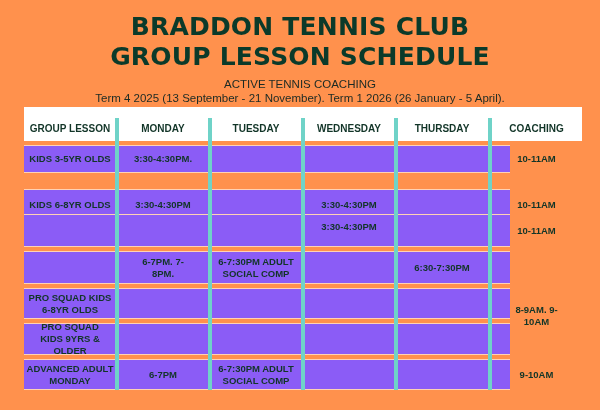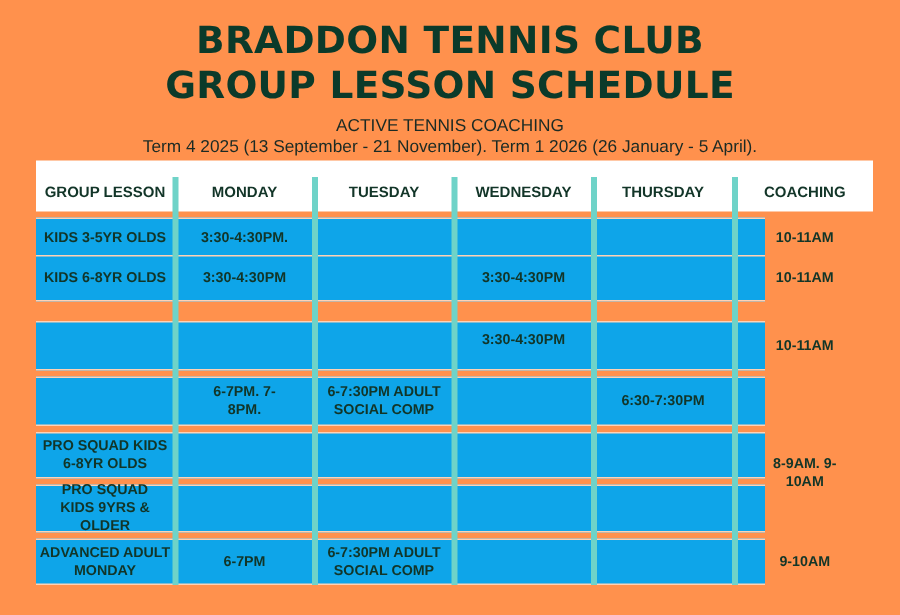--- a/index.html
+++ b/index.html
@@ -29,21 +29,21 @@
     position:absolute; left:24px; top:107px; width:558px; height:283px;padding-left:16px;
   }
   .hdr {
     position:absolute; left:0; top:0; width:558px; height:34px; background:#fff;
   }
   .hcell {
     position:absolute; top:16px; font-size:10px; font-weight:bold; color:#123528;
     text-align:center;
   }
   .row {
-    position:absolute; left:0; width:486px; background:#0ea5e9;
+    position:absolute; left:0; width:486px; background:#8b5cf6;
     border-top:1px solid #ffd2b5; border-bottom:1px solid #ffd2b5;
     box-sizing:border-box;
   }
   .cell {
     position:absolute; top:0; height:100%;
     display:flex; align-items:center; justify-content:center;
     text-align:center; font-size:9.5px; font-weight:bold; color:#123528;
     line-height:12px;
   }
   .cell.top { align-items:flex-start; padding-top:6px; box-sizing:border-box; }
@@ -71,21 +71,21 @@
 
   <div class="row" style="top:38px;height:28px;">
     <div class="cell" style="left:0;width:92px;">KIDS 3-5YR OLDS</div>
     <div class="cell" style="left:94px;width:90px;">3:30-4:30PM.</div>
     <div class="cell" style="left:187px;width:90px;"></div>
     <div class="cell" style="left:280px;width:90px;"></div>
     <div class="cell" style="left:373px;width:90px;"></div>
     <div class="cell" style="left:467px;width:91px;">10-11AM</div>
   </div>
 
-  <div class="row" style="top:63px;height:31px;">
+  <div class="row" style="top:82px;height:31px;">
     <div class="cell" style="left:0;width:92px;">KIDS 6-8YR OLDS</div>
     <div class="cell" style="left:94px;width:90px;">3:30-4:30PM</div>
     <div class="cell" style="left:187px;width:90px;"></div>
     <div class="cell" style="left:280px;width:90px;">3:30-4:30PM</div>
     <div class="cell" style="left:373px;width:90px;"></div>
     <div class="cell" style="left:467px;width:91px;">10-11AM</div>
   </div>
 
   <div class="row" style="top:107px;height:33px;">
     <div class="cell" style="left:0;width:92px;margin-top:39px;">KIDS 9YRS &amp; OLDER</div>

